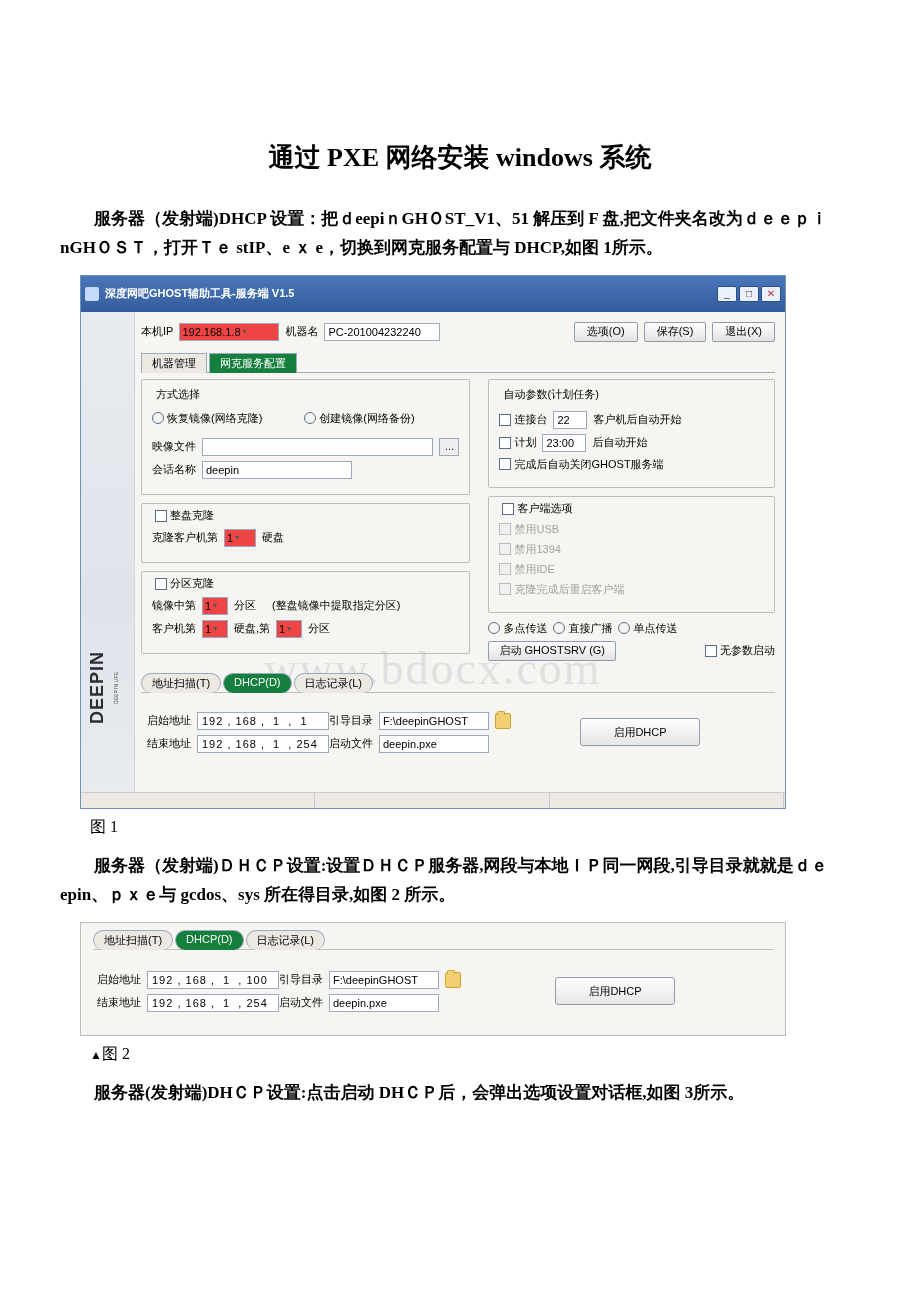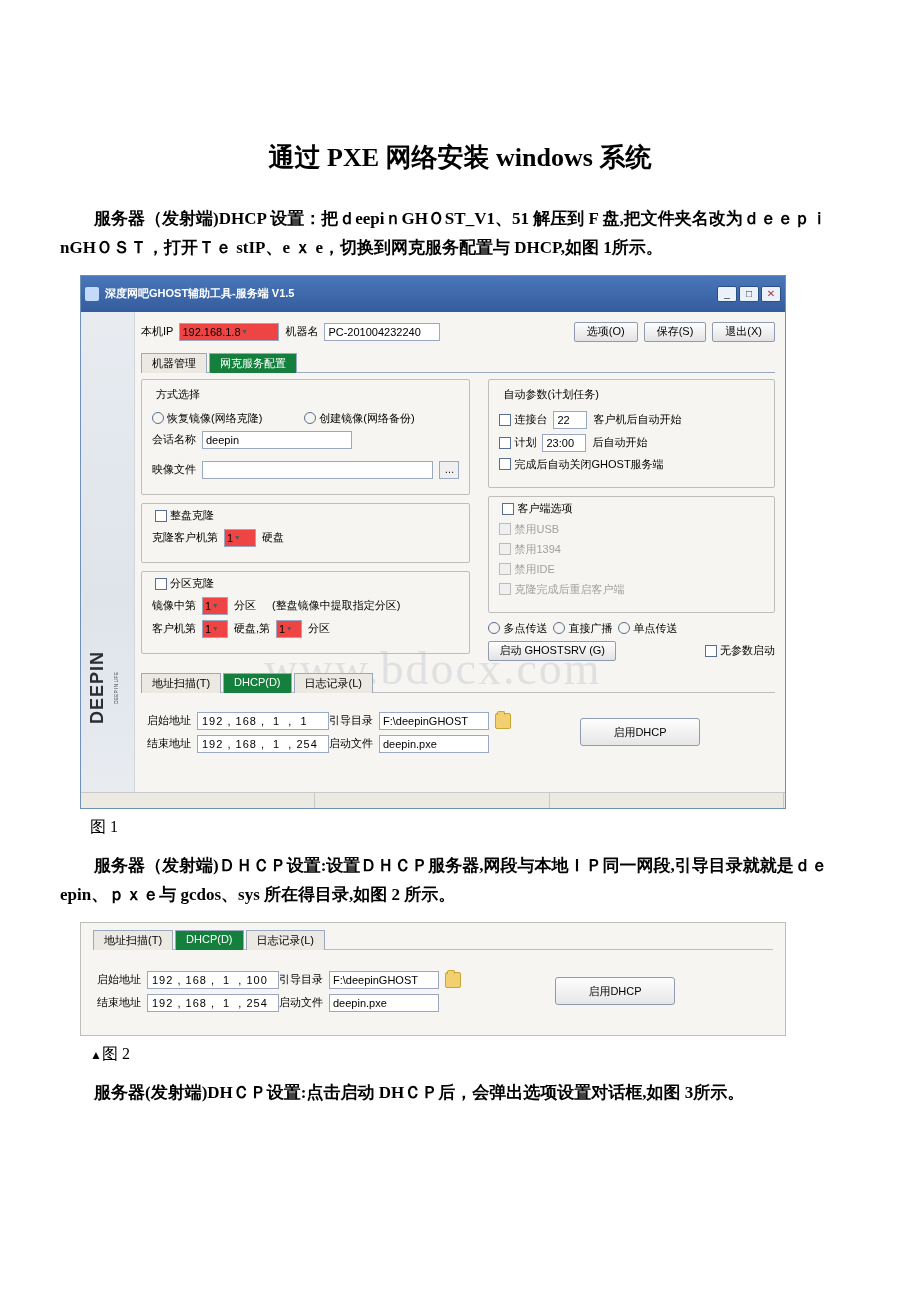--- a/index.html
+++ b/index.html
@@ -49,21 +49,21 @@
     .checkbox::before { content: ""; width: 10px; height: 10px; border: 1px solid #5a6e8f; display: inline-block; background: #fff; }
     .checkbox.disabled::before { border-color: #bcbcbc; background: #f0f0f0; }
 
     .row-line { display: flex; align-items: center; gap: 6px; margin: 5px 0; }
 
     .browse-btn { width: 20px; height: 18px; border: 1px solid #9aa8c0; background: #efefef; display: inline-flex; align-items: center; justify-content: center; font-size: 10px; }
     .folder-icon { width: 16px; height: 16px; background: #f2d072; border: 1px solid #caa531; border-radius: 2px; position: relative; }
     .folder-icon::before { content: ""; position: absolute; top: -3px; left: 1px; width: 6px; height: 3px; background: #f2d072; border: 1px solid #caa531; border-bottom: none; border-radius: 2px 2px 0 0; }
 
     .sub-tabs-row { display: flex; border-bottom: 1px solid #bdbdbd; margin: 6px 0; }
-    .sub-tabs-row .tab-hdr { font-size: 11px; }
+    .sub-tabs-row .tab-hdr { font-size: 11px; border-radius: 10px; }
 
     .dhcp-pane { padding: 8px 6px 12px 6px; display: flex; align-items: center; }
     .ip-inp { height: 18px; border: 1px solid #9aa8c0; background: #fff; padding: 0 4px; font-size: 11px; width: 132px; letter-spacing: 1px; }
     .big-btn { width: 120px; height: 28px; background: linear-gradient(#fefefe, #e6e6e6); border: 1px solid #8f9bb0; border-radius: 3px; display: inline-flex; align-items: center; justify-content: center; font-size: 11px; }
 
     .statusbar { display: flex; border-top: 1px solid #c9c9c9; height: 16px; background: #eceae3; }
     .statusbar .cell { border-right: 1px solid #c9c9c9; width: 33.3%; height: 100%; }
 
     
     .panel2 { width: 706px; margin: 8px 0 8px 20px; border: 1px solid #bdbdbd; background: #f6f5f1; font-size: 11px; font-family: "SimSun", Arial, sans-serif; padding: 4px 12px 14px 12px; }
@@ -119,28 +119,28 @@
             <div class="group-title">方式选择</div>
             <div class="row-line">
               <span class="radio">
                   <span>恢复镜像(网络克隆)</span>
                 </span>
               <span style="width:30px"></span>
               <span class="radio">
                   <span>创建镜像(网络备份)</span>
                 </span>
             </div>
-            <div class="row-line">
-              <span class="lbl">会话名称</span>
-              <input class="txt-inp" style="width: 150px;" value="deepin">
-            </div>
             <div class="row-line" style="margin-top:12px">
               <span class="lbl">映像文件</span>
               <input class="txt-inp" style="flex: 1 1 0%;">
               <span class="browse-btn">…</span>
+            </div>
+            <div class="row-line">
+              <span class="lbl">会话名称</span>
+              <input class="txt-inp" style="width: 150px;" value="deepin">
             </div>
           </div>
 
           <div class="group">
             <span class="checkbox" style="background:#f6f5f1;margin-top:-16px;padding:0 3px">
                 <span>整盘克隆</span>
               </span>
             <div class="row-line">
               <span class="lbl">克隆客户机第</span>
               <span class="numspin" style="width:32px">1</span>

